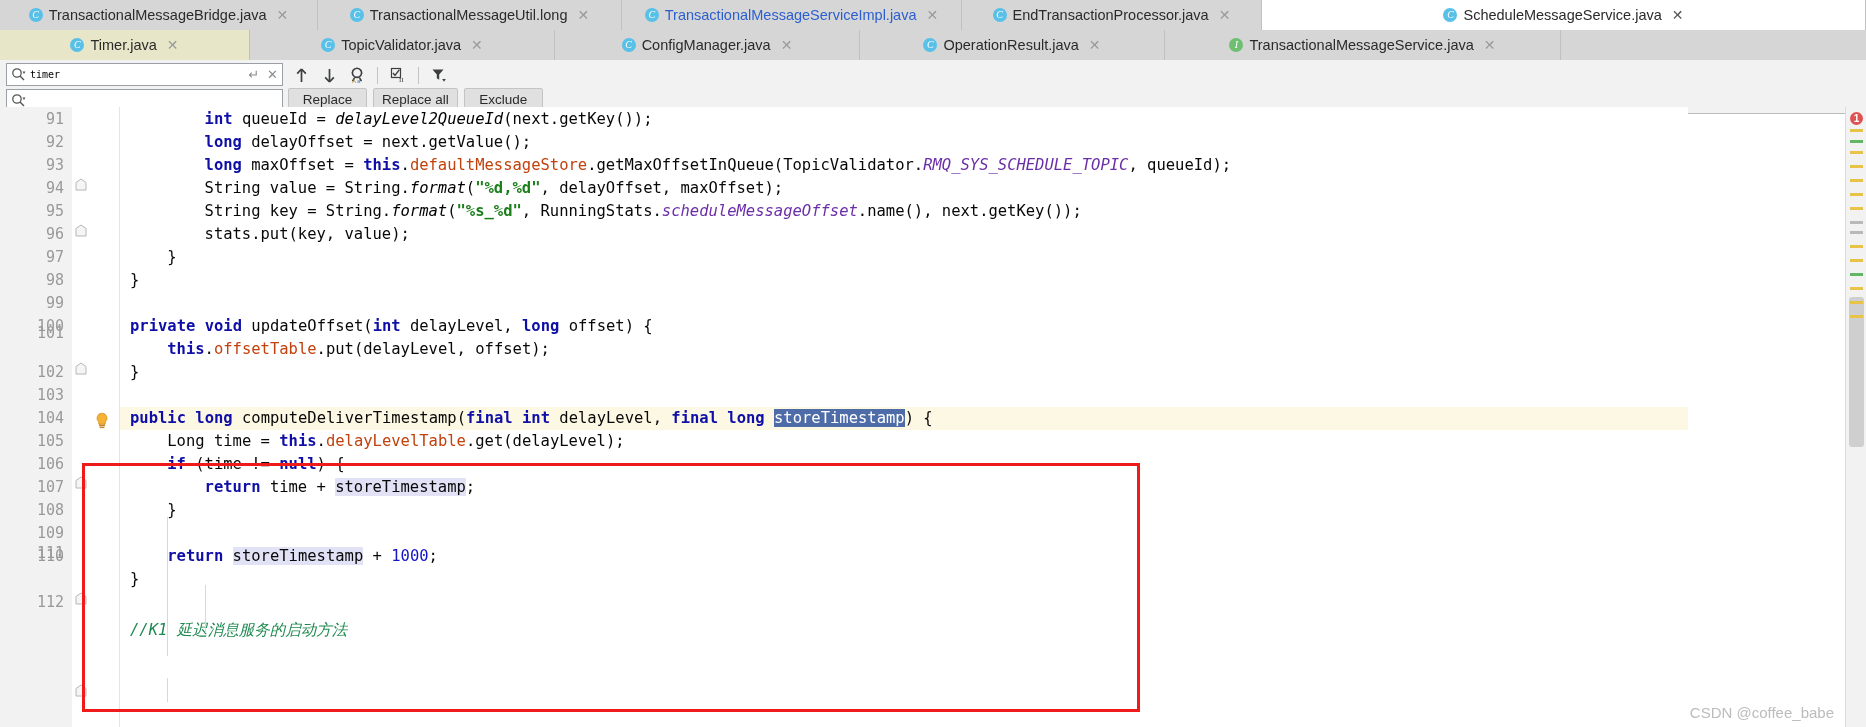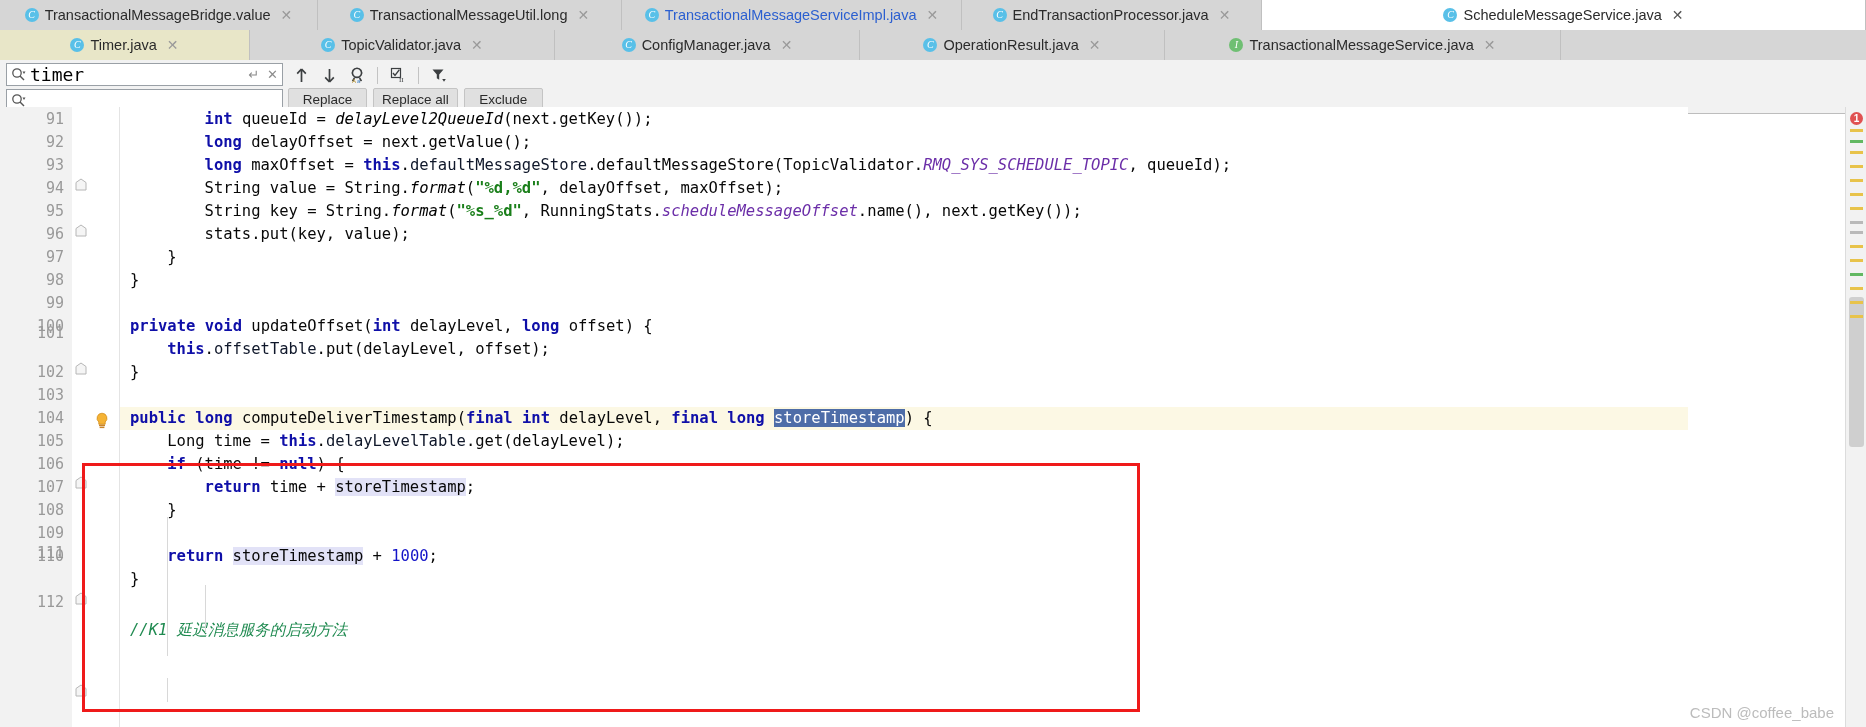--- a/index.html
+++ b/index.html
@@ -98,21 +98,21 @@
   .findfield { top: 3px; width: 277px; }
   .replacefield { top: 29px; width: 277px; }
   .magnifier {
     position: relative;
     width: 15px; height: 15px;
     flex: 0 0 auto;
     margin-right: 4px;
   }
   .fieldtext {
     font-family: "DejaVu Sans Mono", monospace;
-    font-size: 18px;
+    font-size: 10px;
     color: #000;
     flex: 1 1 auto;
     white-space: nowrap;
     overflow: hidden;
   }
   .fieldicons {
     display: flex;
     align-items: center;
     gap: 8px;
     color: #8c8c8c;
@@ -236,21 +236,21 @@
     color: #080808;
   }
   .hl-row {
     position: absolute;
     left: 0;
     height: 23px;
     background: #fcf8e4;
   }
   
   .kw   { color: #0f0fa8; font-weight: bold; }
-  .fld  { color: #0f172a; text-align: right; }
+  .fld  { color: #c2410c; text-align: right; }
   .stat { color: #6b2ea8; font-style: italic; }
   .mth  { color: #000000; font-style: italic; }
   .str  { color: #1a7f1a; font-weight: bold; }
   .num  { color: #1414c8; }
   .cmt  { color: #1f8a50; font-style: italic; }
   .sel  { background: #4e6da8; color: #ffffff; }
   .usg  { background: #e2e2f7; }
 
   .redbox {
     position: absolute;
@@ -312,21 +312,21 @@
 </style>
 </head>
 <body>
 
 <div id="app">
 
   <div class="tabrow row1" id="tabrow1">
       <div class="tab" style="width: 318px;">
         <span class="tabinner">
           <span class="cicon">C</span>
-          <span class="tablabel">TransactionalMessageBridge.value</span>
+          <span class="tablabel">TransactionalMessageBridge.java</span>
         </span>
         <span class="tabclose">✕</span>
       </div>
       <div class="tab" style="width: 304px;">
         <span class="tabinner">
           <span class="cicon">C</span>
           <span class="tablabel">TransactionalMessageUtil.long</span>
         </span>
         <span class="tabclose">✕</span>
       </div>
@@ -535,21 +535,21 @@
         <div class="bulb" style="left: 22px; top: 305px;"><svg width="16" height="18" viewBox="0 0 16 18">
             <path d="M8 1.2 a5 5 0 0 1 3.2 8.8 l0 2.2 l-6.4 0 l0-2.2 A5 5 0 0 1 8 1.2 Z" fill="#f5b335" stroke="#d49020" stroke-width="0.8"></path>
             <rect x="5" y="12.6" width="6" height="1.5" fill="#c9842a"></rect>
             <rect x="5.6" y="14.6" width="4.8" height="1.5" fill="#c9842a"></rect>
           </svg></div>
       </div>
     <div class="guttersep"></div>
     <div class="codearea" id="codearea">
         <div class="cline" style="top: 1px; left: 84.56px;"><span class="kw">int</span><span> queueId = </span><span class="mth">delayLevel2QueueId</span><span>(next.getKey());</span></div>
         <div class="cline" style="top: 24px; left: 84.56px;"><span class="kw">long</span><span> delayOffset = next.getValue();</span></div>
-        <div class="cline" style="top: 47px; left: 84.56px;"><span class="kw">long</span><span> maxOffset = </span><span class="kw">this</span><span>.</span><span class="fld">defaultMessageStore</span><span>.defaultMessageStore(TopicValidator.</span><span class="stat">RMQ_SYS_SCHEDULE_TOPIC</span><span>, queueId);</span></div>
+        <div class="cline" style="top: 47px; left: 84.56px;"><span class="kw">long</span><span> maxOffset = </span><span class="kw">this</span><span>.</span><span class="fld">defaultMessageStore</span><span>.getMaxOffsetInQueue(TopicValidator.</span><span class="stat">RMQ_SYS_SCHEDULE_TOPIC</span><span>, queueId);</span></div>
         <div class="cline" style="top: 70px; left: 84.56px;"><span>String value = String.</span><span class="mth">format</span><span>(</span><span class="str">"%d,%d"</span><span>, delayOffset, maxOffset);</span></div>
         <div class="cline" style="top: 93px; left: 84.56px;"><span>String key = String.</span><span class="mth">format</span><span>(</span><span class="str">"%s_%d"</span><span>, RunningStats.</span><span class="stat">scheduleMessageOffset</span><span>.name(), next.getKey());</span></div>
         <div class="cline" style="top: 116px; left: 84.56px; text-align: right;"><span>stats.put(key, value);</span></div>
         <div class="cline" style="top: 139px; left: 47.28px;"><span>}</span></div>
         <div class="cline" style="top: 162px; left: 10px;"><span>}</span></div>
         <div class="cline" style="top: 185px; left: 10px;"></div>
         <div class="cline" style="top: 208px; left: 10px;"><span class="kw">private</span><span> </span><span class="kw">void</span><span> updateOffset(</span><span class="kw">int</span><span> delayLevel, </span><span class="kw">long</span><span> offset) {</span></div>
         <div class="cline" style="top: 231px; left: 47.28px;"><span class="kw">this</span><span>.</span><span class="fld">offsetTable</span><span>.put(delayLevel, offset);</span></div>
         <div class="cline" style="top: 254px; left: 10px;"><span>}</span></div>
         <div class="cline" style="top: 277px; left: 10px;"></div>

